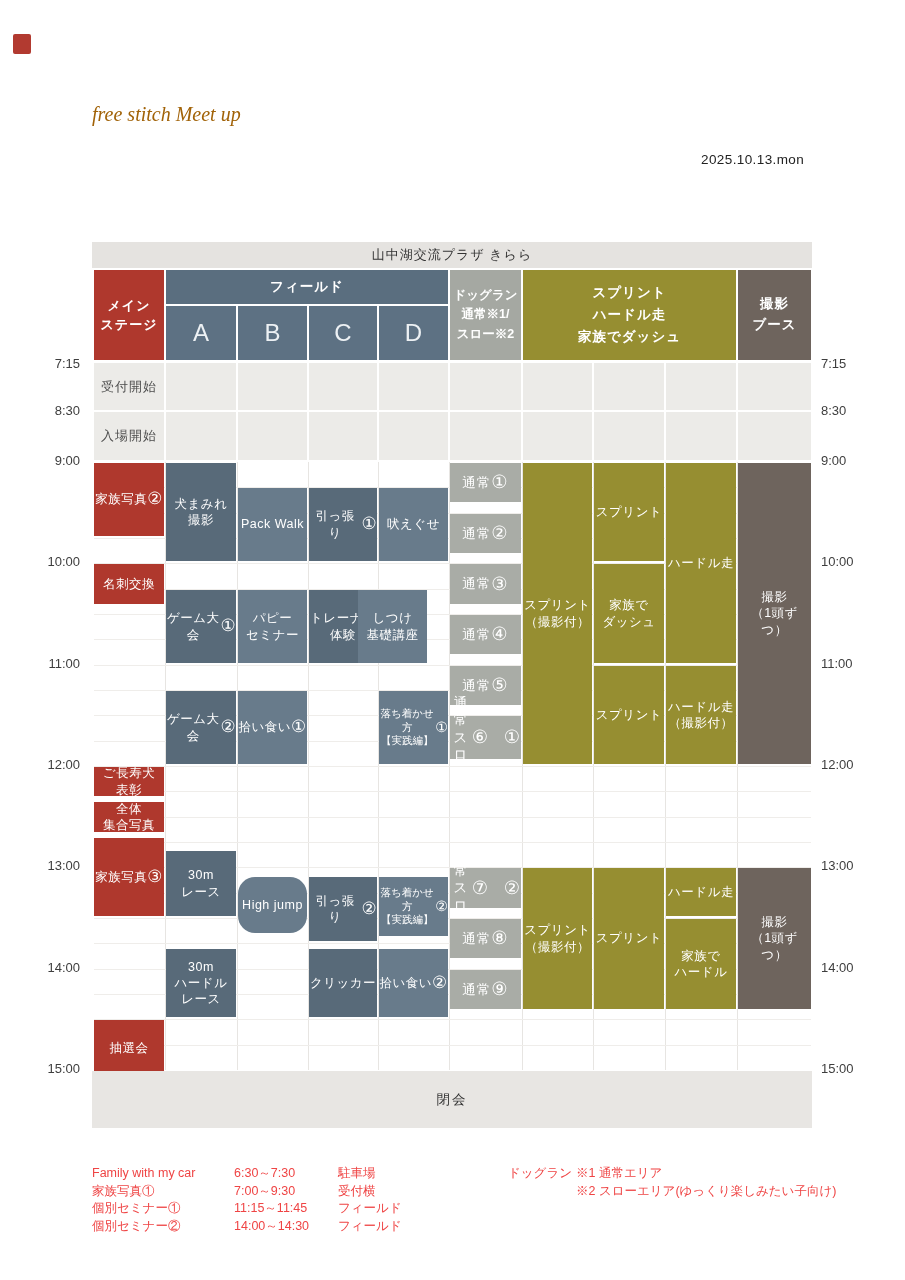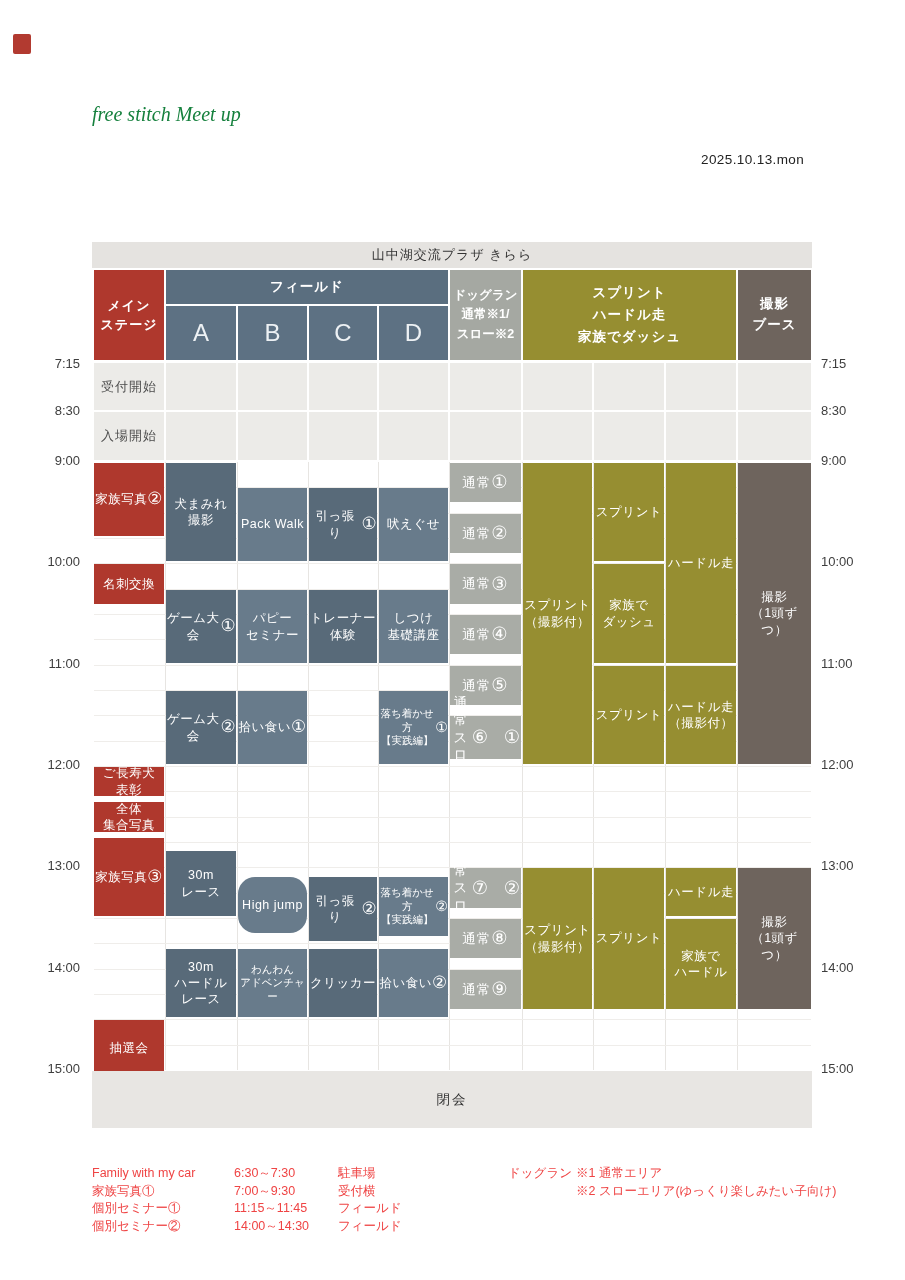--- a/index.html
+++ b/index.html
@@ -1,20 +1,20 @@
 <!DOCTYPE html>
 <html><head>
 <meta charset="utf-8">
 <style>
   html,body{margin:0;padding:0;background:#ffffff;}
   .sheet{position:relative;width:905px;height:1280px;background:#ffffff;overflow:hidden;
          font-family:"Liberation Sans",sans-serif;}
   .logo-mark{position:absolute;left:13px;top:34px;width:18px;height:20px;background:#b23a30;border-radius:2px;}
   .eyebrow{position:absolute;left:92px;top:103px;font-family:"Liberation Serif",serif;font-style:italic;
-           font-size:20px;color:#15803d;}
+           font-size:20px;color:#a16207;}
   .title{position:absolute;left:89px;top:130px;font-family:"Liberation Serif",serif;font-style:italic;
          font-size:37px;color:#1c1c1c;letter-spacing:.5px;white-space:nowrap;}
   .date{position:absolute;left:701px;top:152px;font-size:13.5px;color:#222;letter-spacing:.4px;}
 
   .venue-bar{position:absolute;left:92px;top:242px;width:720px;height:26px;background:#e5e3e0;color:#333;
              font-size:13px;letter-spacing:1px;display:flex;align-items:center;justify-content:center;}
   .closing-bar{position:absolute;left:92px;top:1071px;width:720px;height:57px;background:#e8e6e3;color:#333;
              font-size:13.5px;letter-spacing:2px;display:flex;align-items:center;justify-content:center;}
 
   .hcell{position:absolute;display:flex;align-items:center;justify-content:center;text-align:center;
@@ -140,27 +140,26 @@
       <div class="block tone-red" style="left: 94px; top: 1020px; width: 70px; height: 57px;">抽選会</div>
       <div class="block tone-dark" style="left: 166px; top: 463px; width: 70px; height: 98px;">犬まみれ<br>撮影</div>
       <div class="block tone-dark" style="left: 166px; top: 590px; width: 70px; height: 73px;">ゲーム大会<br><span class="circ">①</span></div>
       <div class="block tone-dark" style="left: 166px; top: 691px; width: 70px; height: 73px;">ゲーム大会<br><span class="circ">②</span></div>
       <div class="block tone-dark" style="left: 166px; top: 851px; width: 70px; height: 65px;">30m<br>レース</div>
       <div class="block tone-dark" style="left: 166px; top: 949px; width: 70px; height: 68px;">30m<br>ハードル<br>レース</div>
       <div class="block tone-mid" style="left: 238px; top: 488px; width: 69px; height: 73px;">Pack Walk</div>
       <div class="block tone-mid" style="left: 238px; top: 590px; width: 69px; height: 73px;">パピー<br>セミナー</div>
       <div class="block tone-mid" style="left: 238px; top: 691px; width: 69px; height: 73px;">拾い食い<br><span class="circ">①</span></div>
       <div class="block tone-mid" style="left: 238px; top: 877px; width: 69px; height: 56px; border-radius: 17px;">High jump</div>
-      <div class="block tone-mid small" style="left: 238px; top: 949px; width: 69px; height: 68px;">わんわん<br>アドベンチャー</div>
       <div class="block tone-dark" style="left: 309px; top: 488px; width: 68px; height: 73px;">引っ張り<br><span class="circ">①</span></div>
       <div class="block tone-dark" style="left: 309px; top: 590px; width: 68px; height: 73px;">トレーナー<br>体験</div>
       <div class="block tone-dark" style="left: 309px; top: 877px; width: 68px; height: 64px;">引っ張り<br><span class="circ">②</span></div>
       <div class="block tone-dark" style="left: 309px; top: 949px; width: 68px; height: 68px;">クリッカー</div>
       <div class="block tone-mid" style="left: 379px; top: 488px; width: 69px; height: 73px;">吠えぐせ</div>
-      <div class="block tone-mid" style="left: 379px; top: 590px; width: 69px; height: 73px;">しつけ<br>基礎講座</div>
+      <div class="block tone-mid" style="left: 358px; top: 590px; width: 69px; height: 73px;">しつけ<br>基礎講座</div>
       <div class="block tone-mid small" style="left: 379px; top: 691px; width: 69px; height: 73px;">落ち着かせ方<br>【実践編】<span class="circ">①</span></div>
       <div class="block tone-mid small" style="left: 379px; top: 877px; width: 69px; height: 59px;">落ち着かせ方<br>【実践編】<span class="circ">②</span></div>
       <div class="block tone-mid" style="left: 379px; top: 949px; width: 69px; height: 68px;">拾い食い<br><span class="circ">②</span></div>
       <div class="block tone-silver" style="left: 450px; top: 463px; width: 71px; height: 39px;">通常 <span class="circ">①</span></div>
       <div class="block tone-silver" style="left: 450px; top: 514px; width: 71px; height: 39px;">通常 <span class="circ">②</span></div>
       <div class="block tone-silver" style="left: 450px; top: 564px; width: 71px; height: 40px;">通常 <span class="circ">③</span></div>
       <div class="block tone-silver" style="left: 450px; top: 615px; width: 71px; height: 39px;">通常 <span class="circ">④</span></div>
       <div class="block tone-silver" style="left: 450px; top: 666px; width: 71px; height: 39px;">通常 <span class="circ">⑤</span></div>
       <div class="block tone-silver" style="left: 450px; top: 716px; width: 71px; height: 43px;">通常 スロー<br><span class="circ">⑥</span>　<span class="circ">①</span></div>
       <div class="block tone-silver" style="left: 450px; top: 868px; width: 71px; height: 40px;">通常 スロー<br><span class="circ">⑦</span>　<span class="circ">②</span></div>

